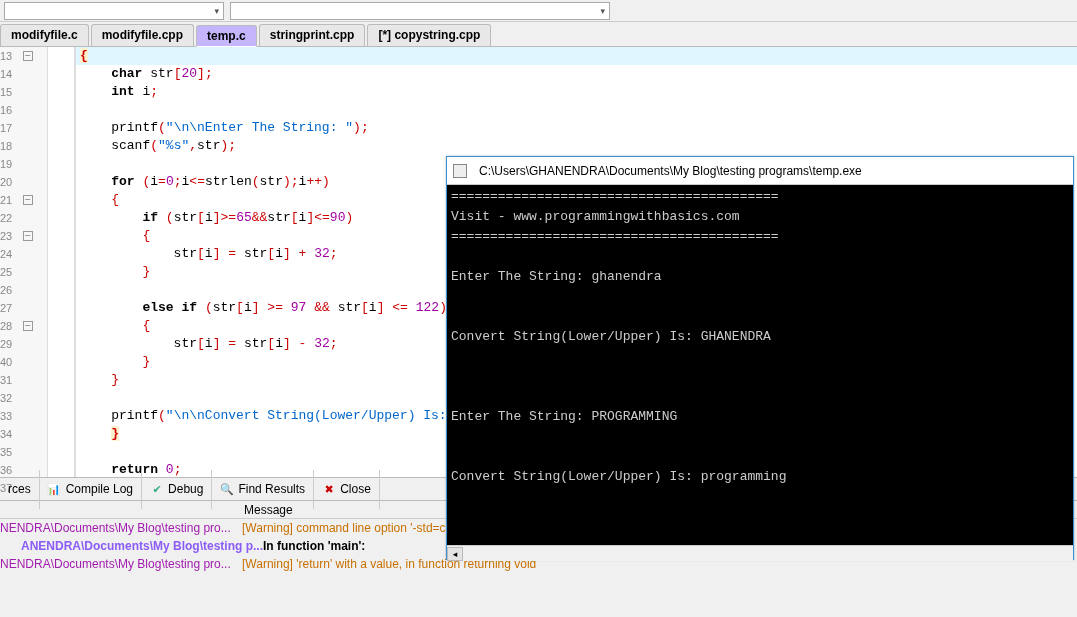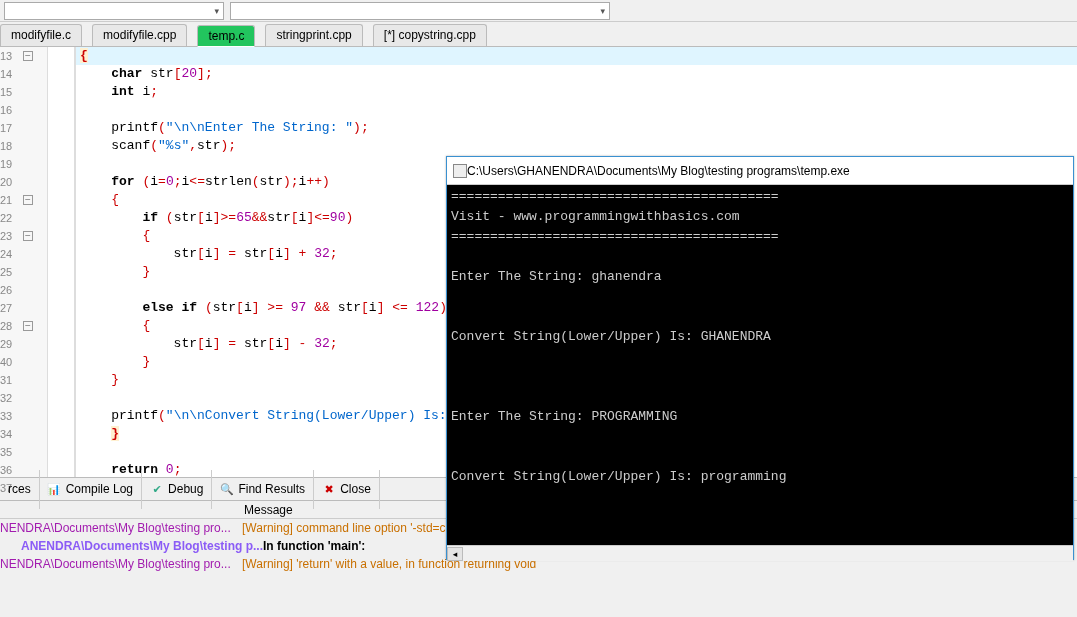--- a/index.html
+++ b/index.html
@@ -38,25 +38,26 @@
   background: #f0f0f0;
   border-bottom: 1px solid #bbb;
   padding-top: 2px;
 }
 .tab {
   padding: 3px 10px;
   border: 1px solid #bbb;
   border-bottom: none;
   background: #e8e8e8;
   font-size: 12px;
-  margin-right: 10px;
+  margin-right: 2px;
   border-radius: 3px 3px 0 0;
+  font-weight: bold;
 }
 .tab.active {
-  background: #22c55e;
+  background: #c4b5fd;
   border-bottom: 1px solid #fff;
   position: relative;
   top: 1px;
 }
 .editor-area {
   display: flex;
   height: 430px;
   background: #fff;
 }
 .gutter {
@@ -153,21 +154,21 @@
   background: #fff;
   border: 1px solid #3a90d0;
   box-shadow: 0 0 2px rgba(0,0,0,.3);
 }
 .console-title {
   height: 28px;
   background: #fff;
   display: flex;
   align-items: center;
   padding: 0 6px;
-  gap: 0;
+  gap: 12px;
   border-bottom: 1px solid #ccc;
   font-size: 12px;
 }
 .console-title .icbox { width: 14px; height: 14px; border: 1px solid #888; background: #eee; }
 .console-body {
   background: #000;
   color: #ccc;
   font-family: Consolas, "Courier New", monospace;
   font-size: 13px;
   line-height: 20px;

